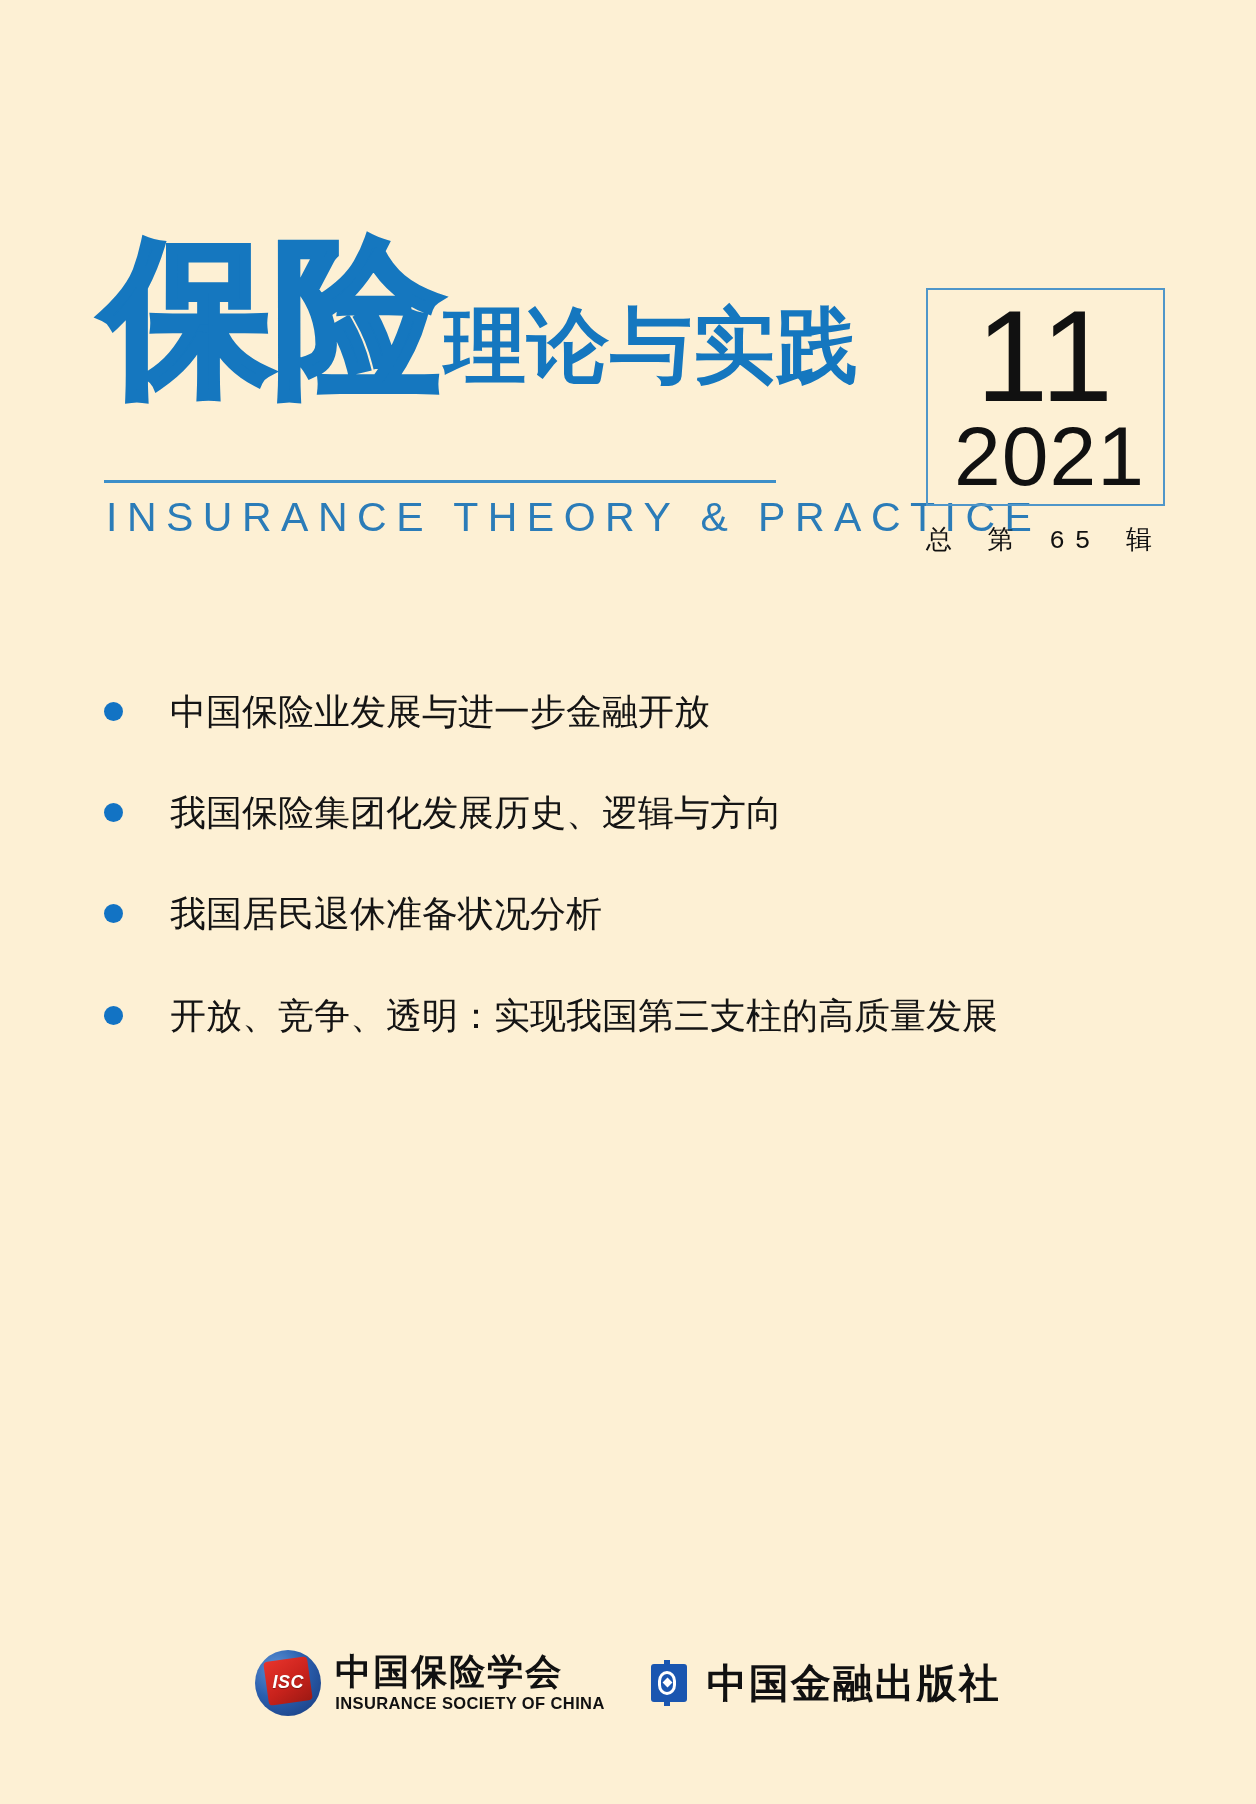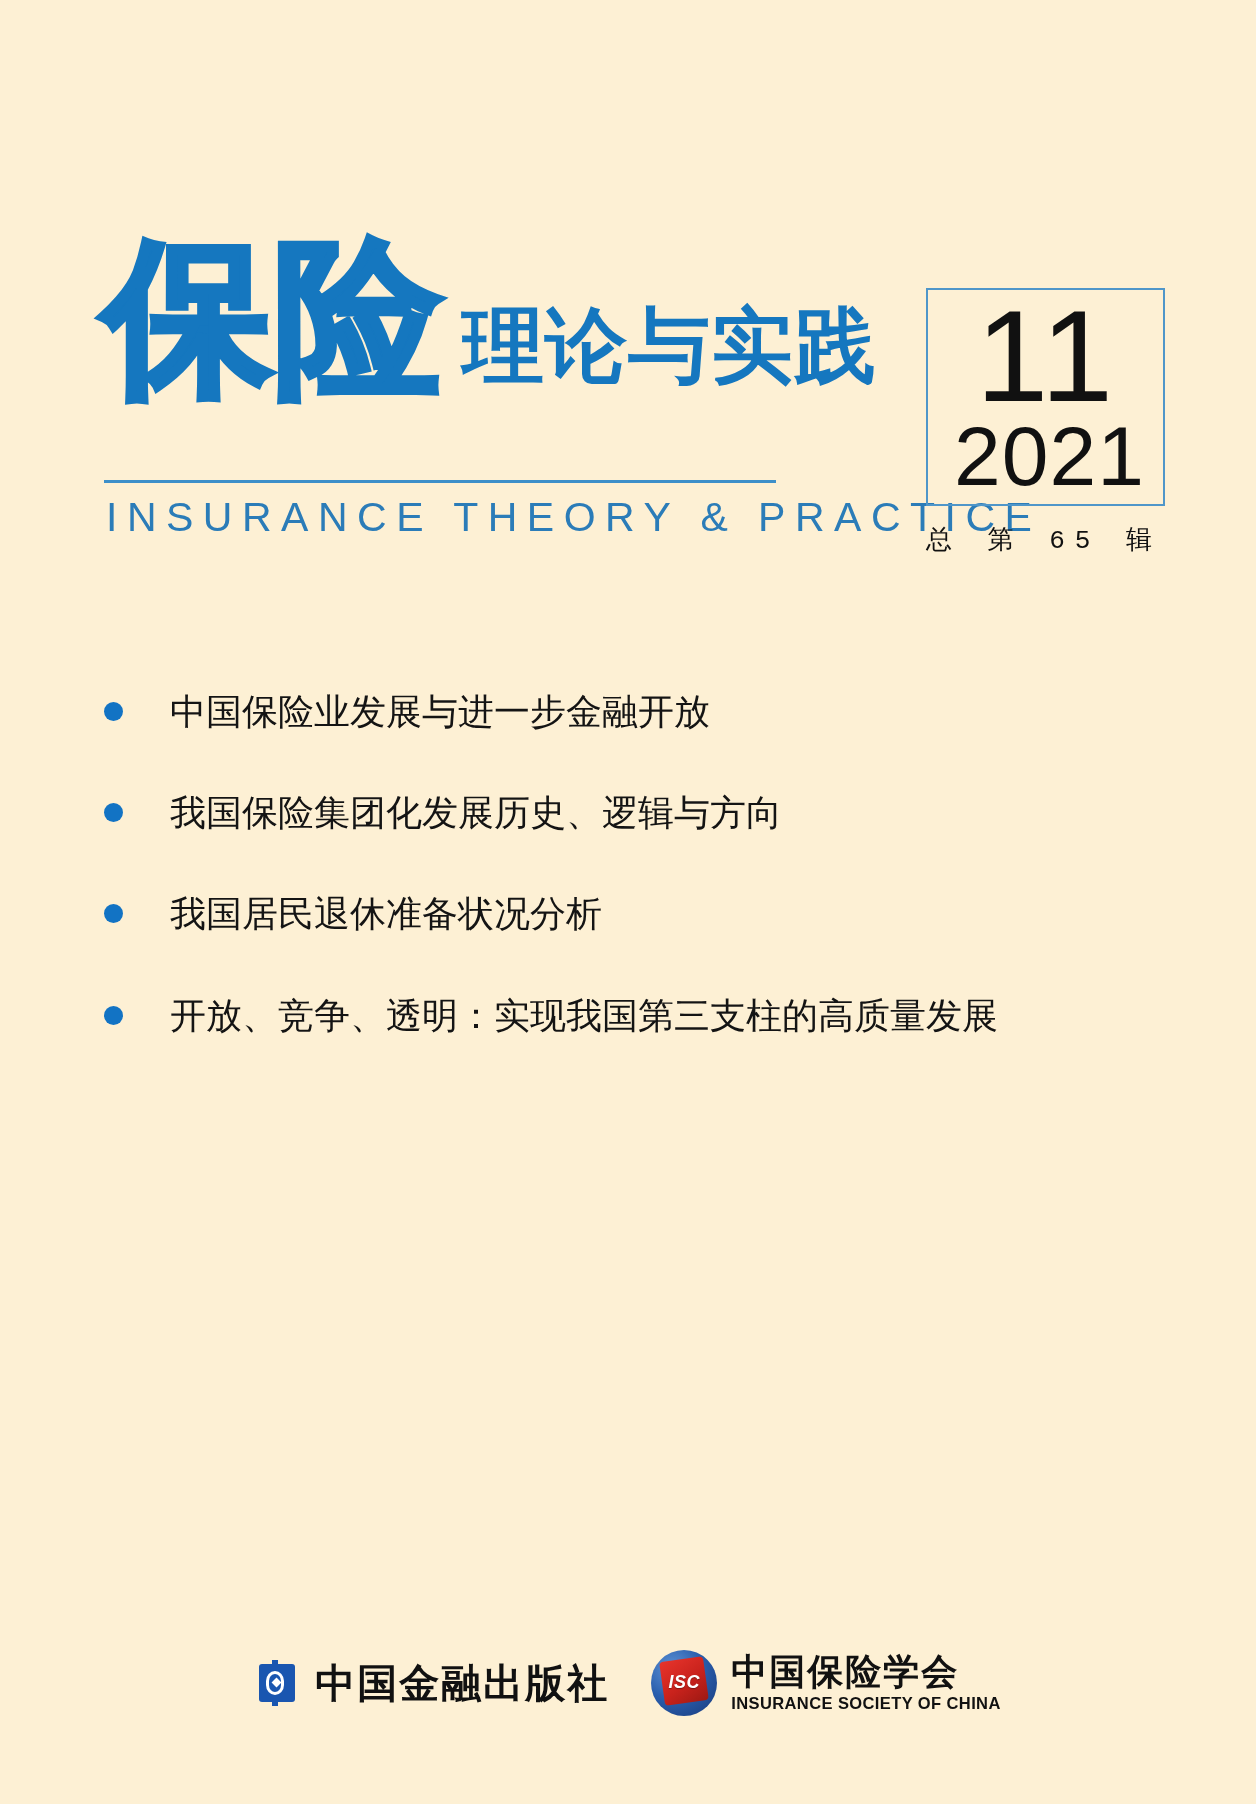--- a/index.html
+++ b/index.html
@@ -21,40 +21,39 @@
     font-family:"DejaVu Sans","Liberation Sans",sans-serif;
   }
   .index-line .gap{display:inline-block;width:22px;}
 
   
   .masthead{position:absolute;left:104px;top:236px;width:680px;height:280px;}
 
   .logo-row{position:absolute;left:0;top:0;display:flex;align-items:flex-end;}
 
   .logo-cjk{
-    font-family:Liberation Sans, sans-serif;
+    font-family:Liberation Serif, serif;
     font-weight:700;
     font-size:168px;
     line-height:.98;
     color:#1577bf;
     letter-spacing:2px;
     -webkit-text-stroke:6px #1577bf;
     text-shadow:
       0 0 0 #1577bf,
       3px 3px 0 rgba(255,255,255,.0);
     white-space:nowrap;
   }
   .logo-sub{
     font-family:"DejaVu Sans","Liberation Sans",sans-serif;
     font-weight:700;
     font-size:82px;
     line-height:1;
     color:#1577bf;
     letter-spacing:1px;
-    margin-left:18px;
     padding-bottom:14px;
     white-space:nowrap;
   }
 
   .rule{
     position:absolute;left:0;top:244px;width:672px;height:3px;
     background:#3d8fc9;
   }
   .en-title{
     position:absolute;left:2px;top:258px;
@@ -218,39 +217,39 @@
       <span class="toc-dot"></span>
       <span class="toc-text">我国居民退休准备状况分析</span>
     </div>
     <div class="toc-item">
       <span class="toc-dot"></span>
       <span class="toc-text">开放、竞争、透明：实现我国第三支柱的高质量发展</span>
     </div>
   </div>
 
   <div class="footer">
-
-    <div class="pub">
-      <div class="cfph-mark">
-        <div class="cfph-bar-t"></div>
-        <div class="cfph-body"></div>
-        <div class="cfph-inner"></div>
-        <div class="cfph-dot"></div>
-        <div class="cfph-bar-b"></div>
-      </div>
-      <div class="cfph-cn">中国金融出版社</div>
-    </div>
 
     <div class="pub">
       <div class="isc-mark">
         <div class="isc-sphere"></div>
         <div class="isc-square"></div>
         <div class="isc-text">ISC</div>
       </div>
       <div class="isc-names">
         <div class="isc-cn">中国保险学会</div>
         <div class="isc-en">INSURANCE SOCIETY OF CHINA</div>
       </div>
     </div>
 
+    <div class="pub">
+      <div class="cfph-mark">
+        <div class="cfph-bar-t"></div>
+        <div class="cfph-body"></div>
+        <div class="cfph-inner"></div>
+        <div class="cfph-dot"></div>
+        <div class="cfph-bar-b"></div>
+      </div>
+      <div class="cfph-cn">中国金融出版社</div>
+    </div>
+
   </div>
 
 </div>
 
 </body></html>

